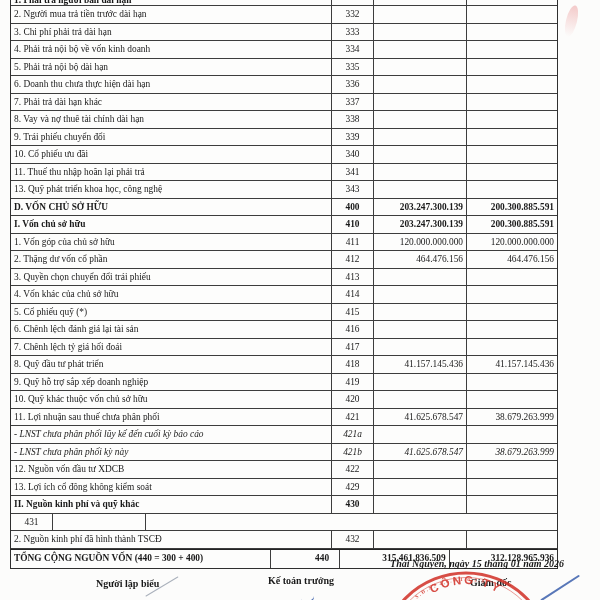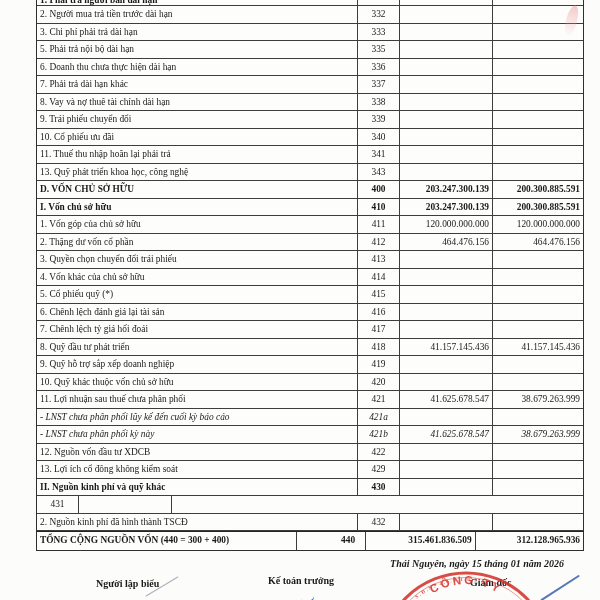--- a/index.html
+++ b/index.html
@@ -8,21 +8,20 @@
     background:#fcfcfb;color:#1a1a1a;
     font-family:"Liberation Serif", serif;
   }
   .page{position:absolute;inset:0;}
 
   
   .bs-table{
     position:absolute;left:10px;top:0;width:546px;
     border:1.5px solid #2f2f2f;border-top:none;
     background:#fdfdfc;
-    margin-left:26px;
   }
   .row{display:flex;height:16.5px;border-bottom:1px solid #3d3d3d;
        font-size:9.4px;line-height:16px;}
   .row:last-child{border-bottom:none;gap:34px;}
   .c{box-sizing:border-box;border-right:1px solid #3d3d3d;overflow:hidden;white-space:nowrap;}
   .c.desc{width:321px;padding-left:3px;}
   .c.code{width:42px;text-align:center;}
   .c.v1{width:93px;text-align:right;padding-right:3px;}
   .c.v2{width:90px;text-align:right;padding-right:3px;border-right:none;}
   .row.bold{font-weight:bold;}
@@ -80,20 +79,26 @@
         <div class="c v1"><span></span></div>
         <div class="c v2"><span></span></div>
       </div>
       <div class="row">
         <div class="c desc"><span>3. Chi phí phải trả dài hạn</span></div>
         <div class="c code"><span>333</span></div>
         <div class="c v1"><span></span></div>
         <div class="c v2"><span></span></div>
       </div>
       <div class="row">
+        <div class="c desc"><span>4. Phải trả nội bộ về vốn kinh doanh</span></div>
+        <div class="c code"><span>334</span></div>
+        <div class="c v1"><span></span></div>
+        <div class="c v2"><span></span></div>
+      </div>
+      <div class="row">
         <div class="c desc"><span>5. Phải trả nội bộ dài hạn</span></div>
         <div class="c code"><span>335</span></div>
         <div class="c v1"><span></span></div>
         <div class="c v2"><span></span></div>
       </div>
       <div class="row">
         <div class="c desc"><span>6. Doanh thu chưa thực hiện dài hạn</span></div>
         <div class="c code"><span>336</span></div>
         <div class="c v1"><span></span></div>
         <div class="c v2"><span></span></div>

